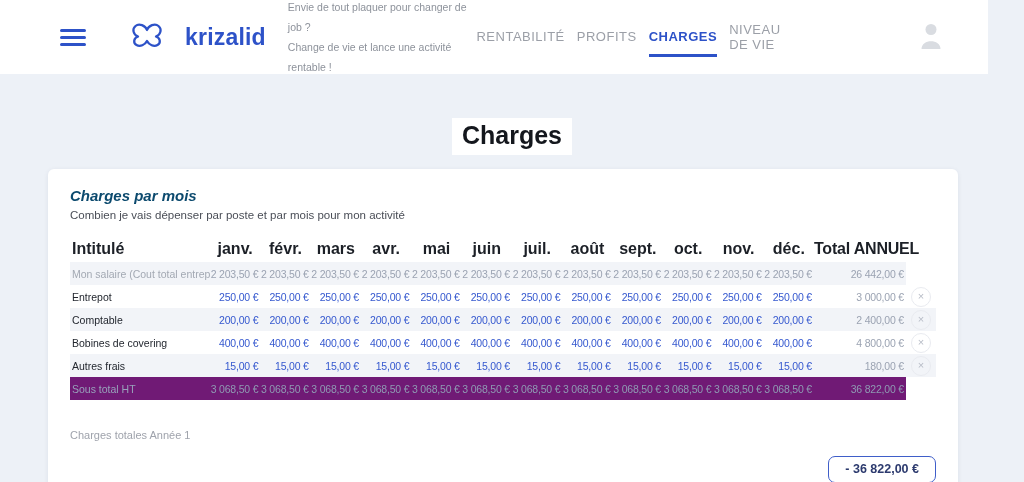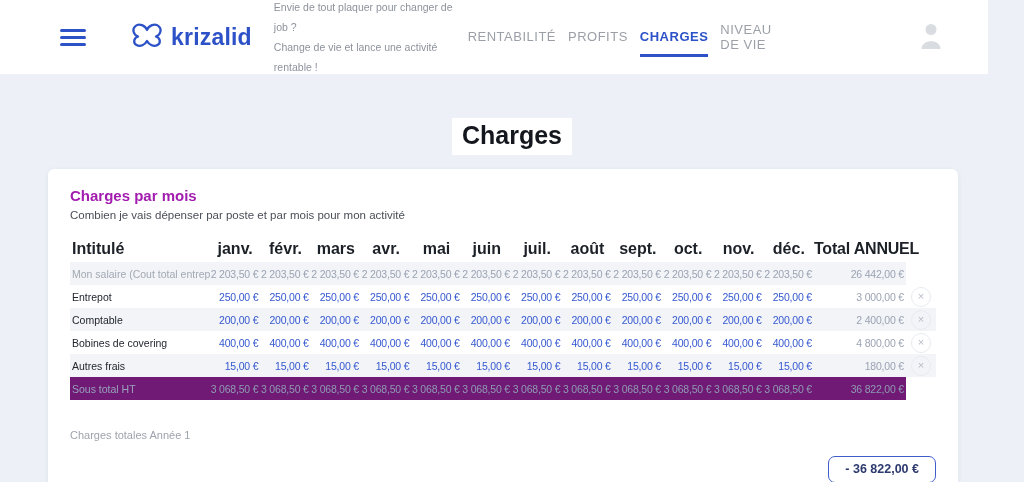--- a/index.html
+++ b/index.html
@@ -10,21 +10,21 @@
     color:#23272f;
   }
 
   
   .topbar {
     width:988px; height:74px; background:#ffffff;
     display:flex; align-items:center;
   }
   .hamburger { margin-left:60px; cursor:pointer; }
   .hamburger .bar { width:26px; height:3px; background:#2d52c8; border-radius:2px; margin:4px 0; }
-  .logo { display:flex; align-items:center; gap:7px; margin-left:44px; }
+  .logo { display:flex; align-items:center; gap:21px; margin-left:44px; }
   .logo-text { font-size:23px; font-weight:700; color:#2d52c8; letter-spacing:.2px; }
   .tagline { margin-left:22px; font-size:10.5px; line-height:20px; color:#8d929b; }
   .mainnav { display:flex; align-items:center; gap:12px; margin-left:auto; }
   .nav-item {
     font-size:13px; letter-spacing:.5px; color:#9b9fa7; cursor:pointer;
     padding:12px 0 10px; border-bottom:3px solid transparent;
   }
   .nav-item.active { color:#2d52c8; font-weight:700; border-bottom-color:#2d52c8; }
   .avatar { margin-left:126px; margin-right:46px; }
 
@@ -34,21 +34,21 @@
     display:inline-block; background:#ffffff; padding:3px 10px 5px;
     font-size:25px; font-weight:700; color:#14171d;
   }
 
   
   .card {
     width:910px; margin:14px 0 0 48px; background:#ffffff;
     border-radius:6px; box-shadow:0 1px 5px rgba(25,40,80,.08);
     padding:18px 22px 16px;
   }
-  .card-title { font-size:15px; font-weight:700; color:#a21caf; }
+  .card-title { font-size:15px; font-weight:700; color:#0c4a6e;font-style:italic; }
   .card-subtitle { font-size:11.5px; color:#4a4e57; margin-top:5px; }
 
   
   .table { margin-top:15px; }
   .trow {
     display:grid;
     grid-template-columns:140px repeat(12, 1fr) 92px 30px;
     align-items:center; height:23px; font-size:10.5px;
   }
   .trow.head { height:26px; font-weight:700; color:#1c2027; font-size:16px; }

